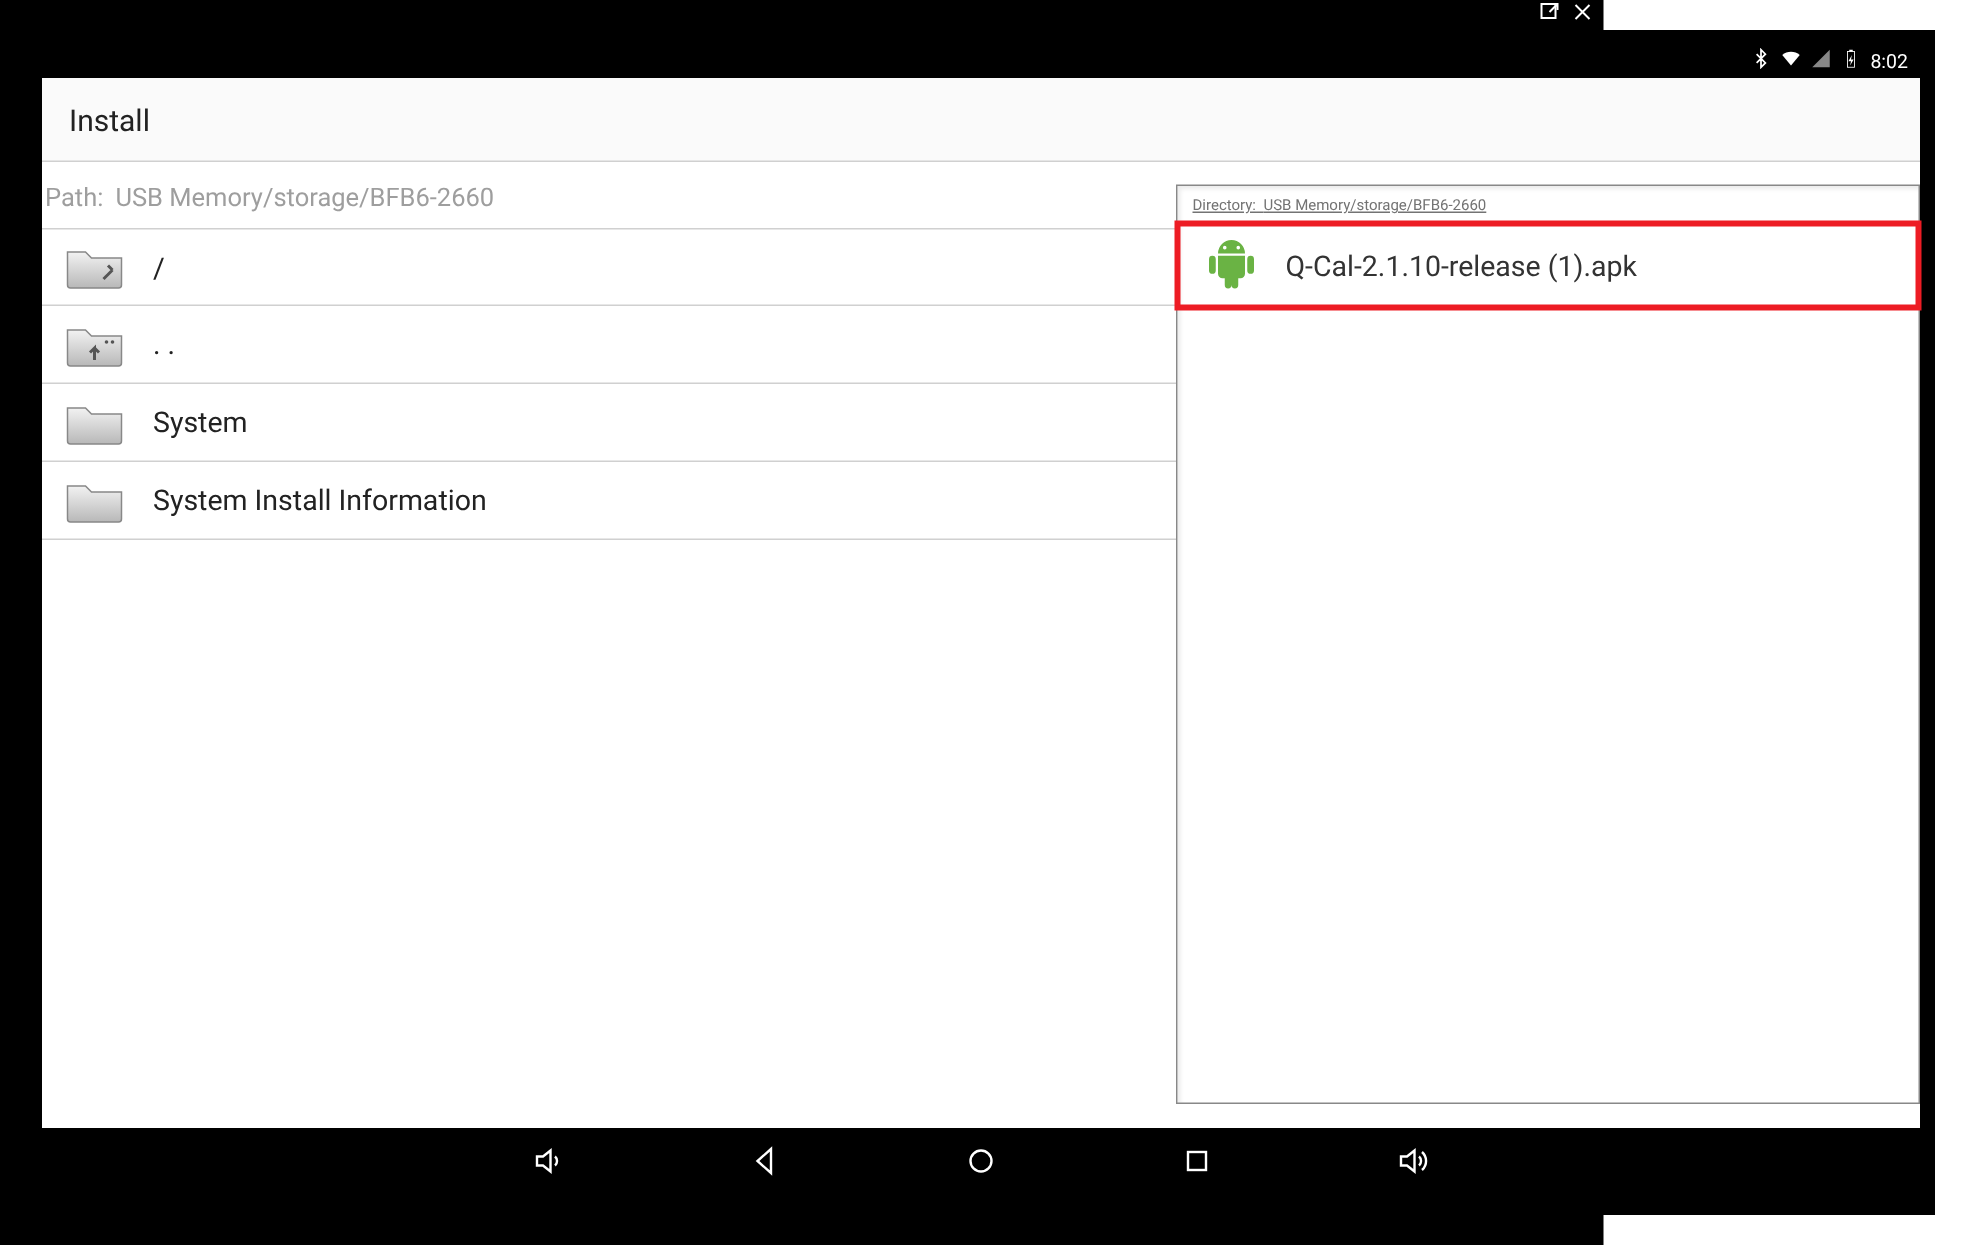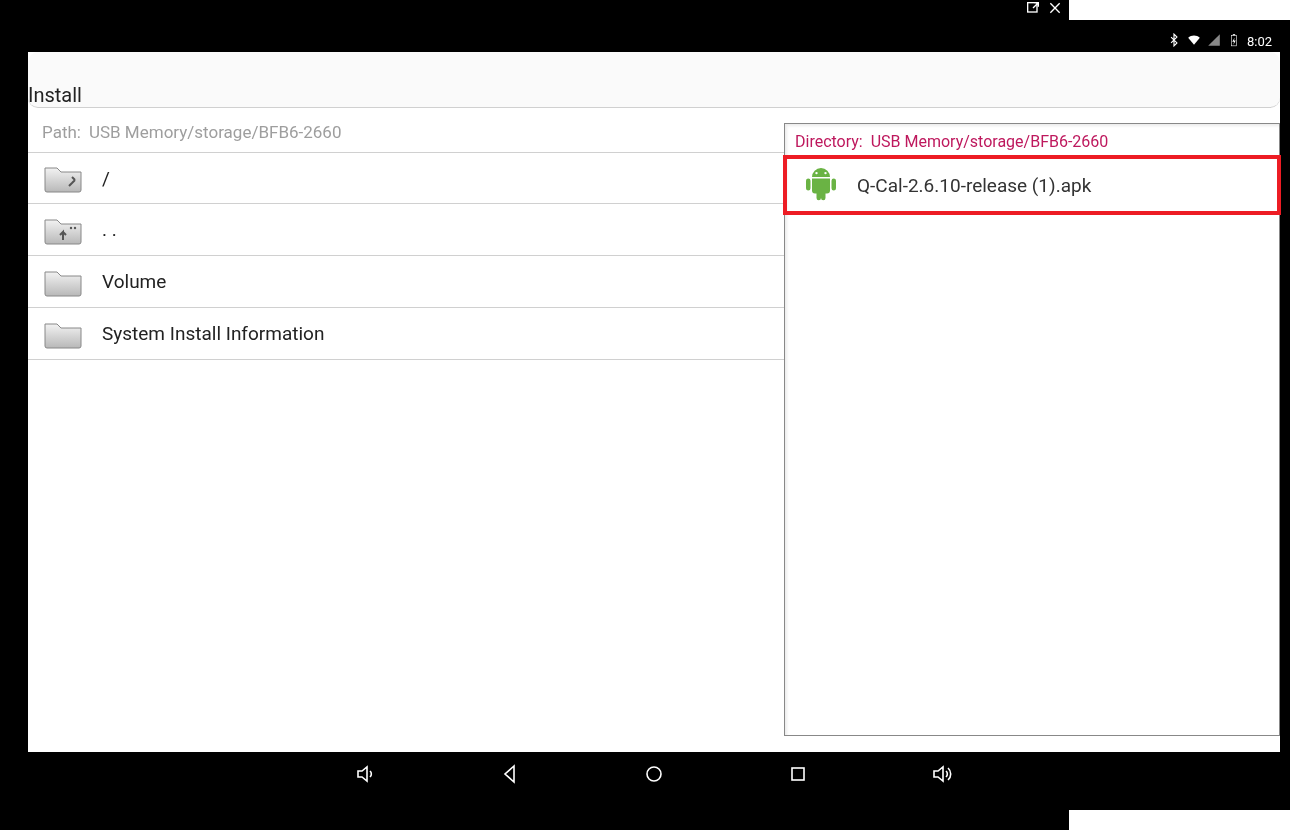--- a/index.html
+++ b/index.html
@@ -4,31 +4,31 @@
 <style>
   * { box-sizing: border-box; margin: 0; padding: 0; }
   html, body { width: 1307px; height: 830px; font-family: Roboto, Arial, sans-serif; background:#fff; }
   .outer { width:1069px; height:830px; background:#000; position:relative; }
   .window-controls { position:absolute; top:0; right:6px; height:20px; color:#fff; display:flex; gap:6px; align-items:center; }
   .window-controls svg { width:16px; height:16px; }
   .device-frame { position:absolute; left:18px; top:20px; width:1272px; height:790px; background:#000; }
   .screen { position:absolute; left:10px; top:10px; right:10px; bottom:10px; background:#fff; display:flex; flex-direction:column; }
   .status-bar { height:22px; background:#000; color:#fff; display:flex; justify-content:flex-end; align-items:center; gap:6px; padding:0 8px; font-size:13px; }
   .status-bar svg { width:14px; height:14px; }
-  .app-bar { height:56px; background:#fafafa; border-bottom:1px solid #d0d0d0; display:flex; align-items:flex-end; padding:0 0; font-size:20px; color:#222;border-radius:10px; }
+  .app-bar { height:56px; background:#fafafa; border-bottom:1px solid #d0d0d0; display:flex; align-items:center; padding:0 18px; font-size:20px; color:#222; }
   .content { flex:1; display:flex; background:#fff; position:relative; }
   .left-pane { flex:1; padding:14px 0 0 0; }
-  .path-line { padding:0 14px 10px 14px; font-size:17px; color:#9e9e9e; }
+  .path-line { padding:0 14px 10px 2px; font-size:17px; color:#9e9e9e; }
   .path-line .label { color:#9e9e9e; margin-right:8px; }
   .dir-list { }
   .dir-row { height:52px; display:flex; align-items:center; gap:18px; padding:0 14px; border-bottom:1px solid #d0d0d0; font-size:19px; color:#222; }
   .dir-row:first-child { border-top:1px solid #d0d0d0; }
   .folder-icon-wrap { width:42px; height:36px; display:flex; align-items:center; justify-content:center; }
   .right-pane { position:absolute; right:0; top:15px; width:496px; bottom:16px; border:1px solid #888; background:#fff; box-shadow:inset 2px 2px 3px rgba(0,0,0,0.08); display:flex; flex-direction:column; }
-  .right-pane .dir-line { font-size:16px; color:#be185d; padding:8px 10px 6px 10px; }
+  .right-pane .dir-line { font-size:10px; color:#737373; padding:8px 10px 6px 10px;text-decoration:underline; }
   .file-row { height:60px; display:flex; align-items:center; gap:18px; padding:0 16px; font-size:19px; color:#333; }
   .highlight { border:4px solid #ed1c24; margin:-2px; }
   .nav-bar { height:48px; background:#000; display:flex; align-items:center; justify-content:center; gap:120px; }
   .nav-bar svg { width:24px; height:24px; }
   .android-icon svg { width:36px; height:36px; }
 </style>
 </head>
 <body>
 
 <div class="outer">
@@ -127,21 +127,21 @@
                 <svg width="40" height="32" viewBox="0 0 40 32">
                     <defs>
                       <linearGradient id="g3" x1="0" y1="0" x2="0" y2="1">
                         <stop offset="0" stop-color="#f2f2f2"></stop>
                         <stop offset="1" stop-color="#b8b8b8"></stop>
                       </linearGradient>
                     </defs>
                     <path d="M2 6h12l4 4h20v18a2 2 0 0 1-2 2H4a2 2 0 0 1-2-2V6z" fill="url(#g3)" stroke="#888"></path>
                   </svg>
               </span>
-              <span>Volume</span>
+              <span>System</span>
             </div>
 
             <div class="dir-row">
               <span class="folder-icon-wrap">
                 <svg width="40" height="32" viewBox="0 0 40 32">
                     <defs>
                       <linearGradient id="g4" x1="0" y1="0" x2="0" y2="1">
                         <stop offset="0" stop-color="#f2f2f2"></stop>
                         <stop offset="1" stop-color="#b8b8b8"></stop>
                       </linearGradient>
@@ -159,21 +159,21 @@
         <div class="right-pane">
           <div class="dir-line">
             <span>Directory:</span>&nbsp;&nbsp;<span>USB Memory/storage/BFB6-2660</span>
           </div>
           <div class="file-row highlight">
             <span class="android-icon">
               <svg viewBox="0 0 24 24" fill="#6ab344">
                   <path d="M6 8a6 6 0 0 1 12 0H6zm-1.5-5L6 5m13.5-2L18 5M9 6.2a.8.8 0 1 0 0-1.6.8.8 0 0 0 0 1.6zm6 0a.8.8 0 1 0 0-1.6.8.8 0 0 0 0 1.6zM6 9h12v8a2 2 0 0 1-2 2h-1v3a1.5 1.5 0 0 1-3 0v-3h-0v3a1.5 1.5 0 0 1-3 0v-3H8a2 2 0 0 1-2-2V9zM3.5 9A1.5 1.5 0 0 1 5 10.5v5a1.5 1.5 0 0 1-3 0v-5A1.5 1.5 0 0 1 3.5 9zm17 0A1.5 1.5 0 0 1 22 10.5v5a1.5 1.5 0 0 1-3 0v-5A1.5 1.5 0 0 1 20.5 9z"></path>
                 </svg>
             </span>
-            <span>Q-Cal-2.6.10-release (1).apk</span>
+            <span>Q-Cal-2.1.10-release (1).apk</span>
           </div>
         </div>
 
       </div>
 
       <div class="nav-bar">
         <span>
           <svg viewBox="0 0 24 24" fill="none" stroke="#fff" stroke-width="1.6">
               <path d="M4 9h4l5-4v14l-5-4H4V9z"></path>
               <path d="M16 9a4 4 0 0 1 0 6"></path>

